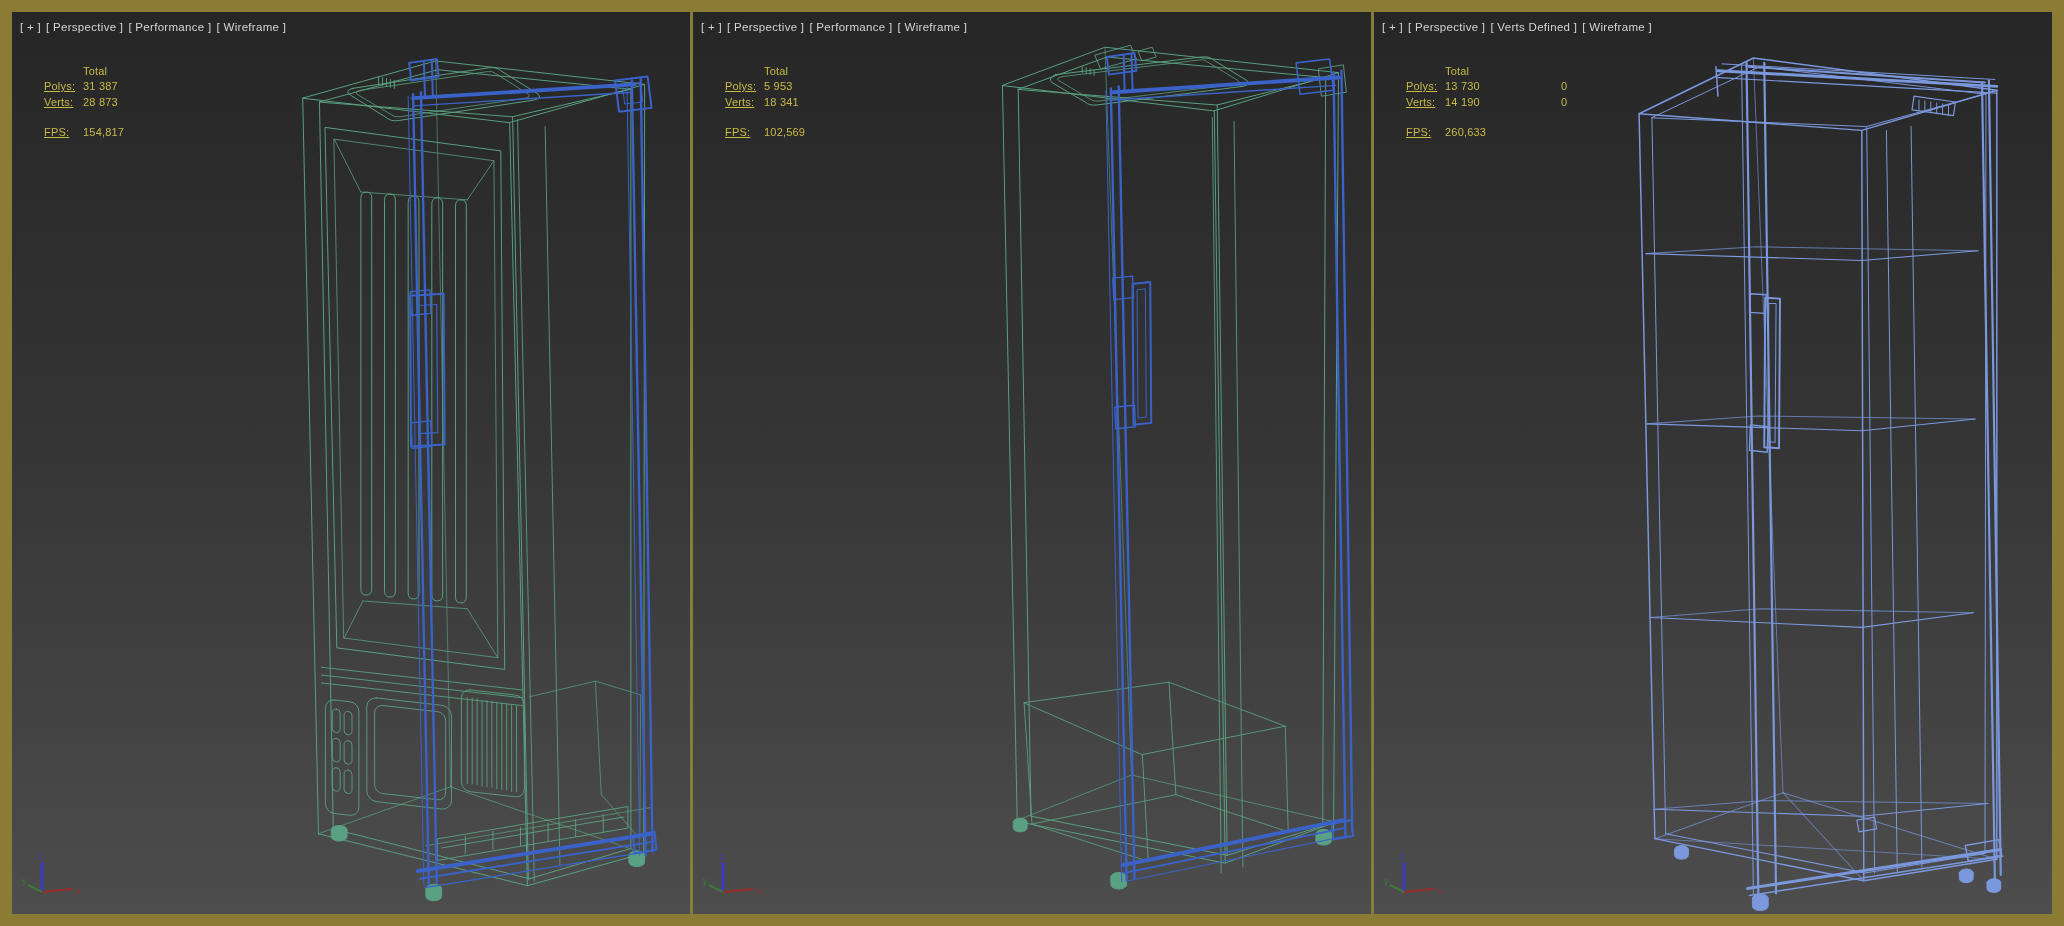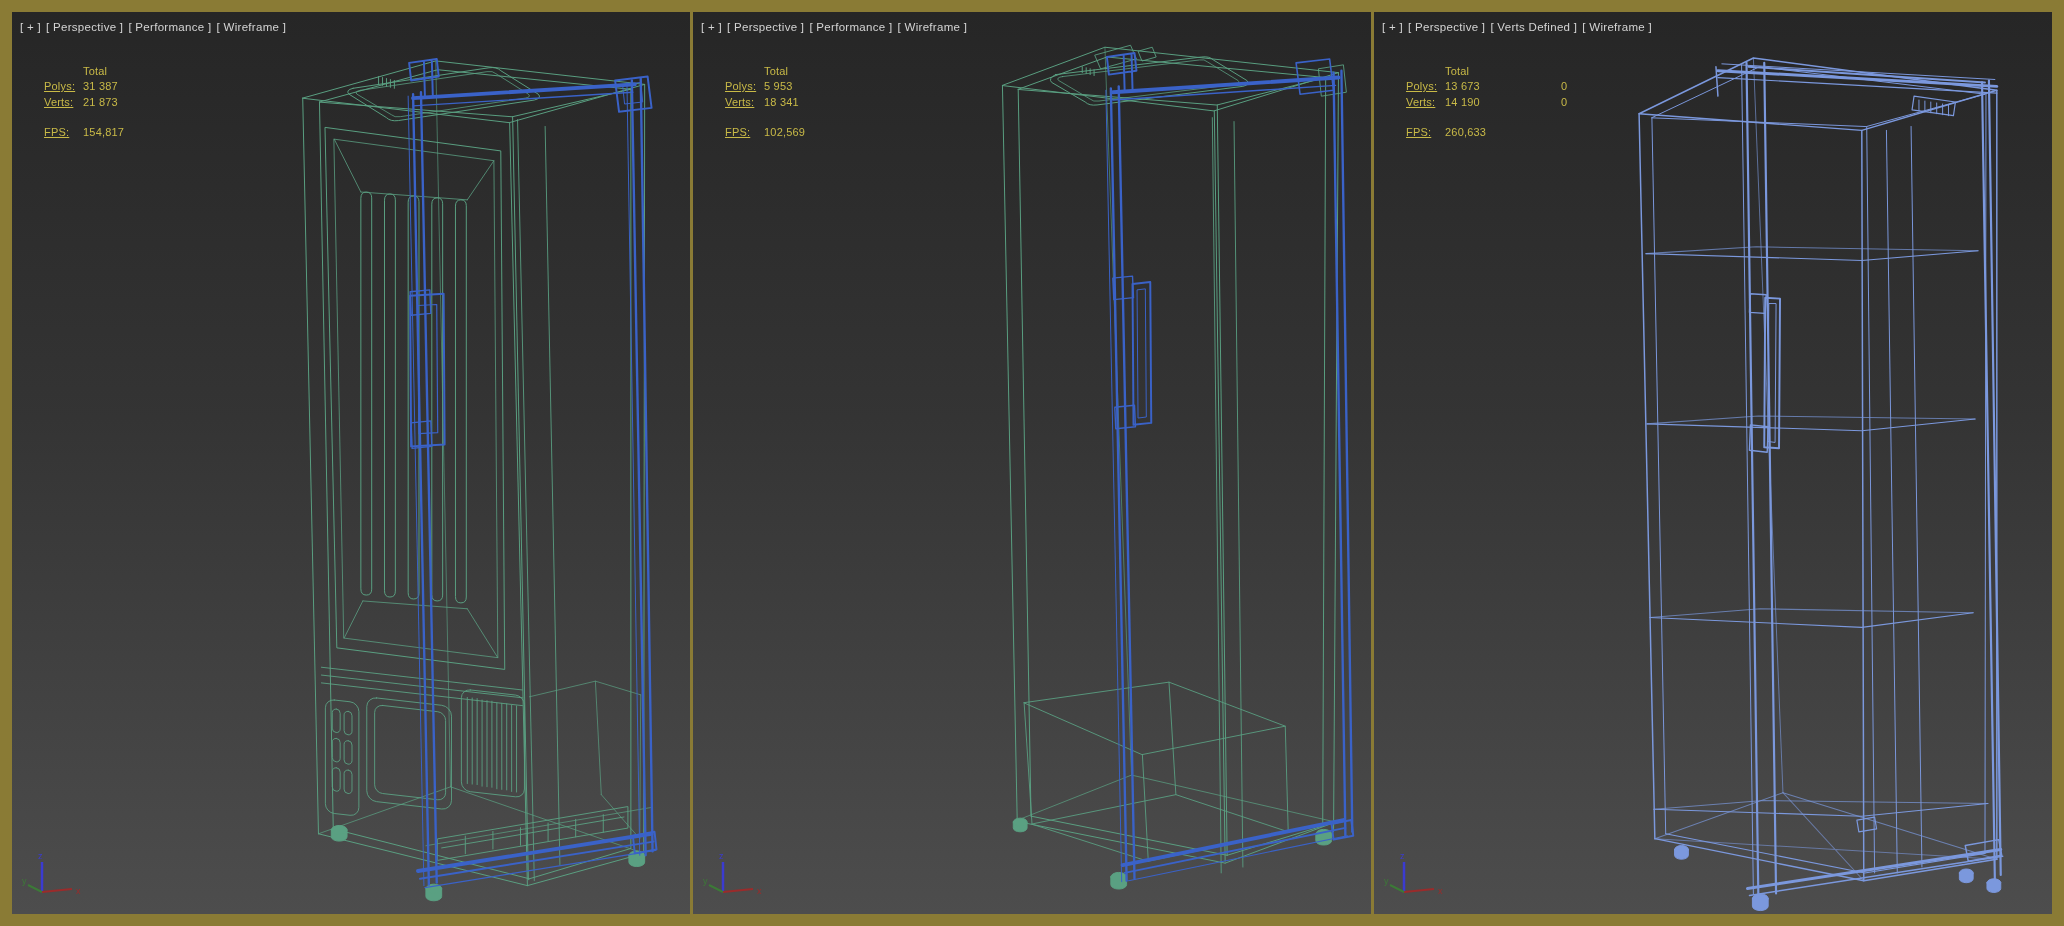--- a/index.html
+++ b/index.html
@@ -127,21 +127,21 @@
       <div class="srow">
           <span class="slabel"></span>
           <span class="sval">Total</span>
         </div>
       <div class="srow">
           <span class="slabel">Polys:</span>
           <span class="sval">31 387</span>
         </div>
       <div class="srow">
           <span class="slabel">Verts:</span>
-          <span class="sval">21 873</span>
+          <span class="sval">28 873</span>
         </div>
       <div class="sgap"></div>
       <div class="srow">
           <span class="slabel">FPS:</span>
           <span class="sval">154,817</span>
         </div>
     </div>
     <svg class="gizmo" width="70" height="56">
       <path d="M20,44 L20,14" stroke="var(--axis-z,#3b3bd0)" stroke-width="2.5"></path>
       <path d="M20,44 L50,41" stroke="var(--axis-x,#9b2b2b)" stroke-width="2"></path>
@@ -300,21 +300,21 @@
     <div class="vp-header">
       <span>[ + ]</span><span>[ Perspective ]</span><span>[ Verts Defined ]</span><span>[ Wireframe ]</span>
     </div>
     <div class="stats">
       <div class="srow">
           <span class="slabel"></span>
           <span class="sval">Total</span>
         </div>
       <div class="srow">
           <span class="slabel">Polys:</span>
-          <span class="sval">13 673</span>
+          <span class="sval">13 730</span>
           <span>0</span>
         </div>
       <div class="srow">
           <span class="slabel">Verts:</span>
           <span class="sval">14 190</span>
           <span>0</span>
         </div>
       <div class="sgap"></div>
       <div class="srow">
           <span class="slabel">FPS:</span>

